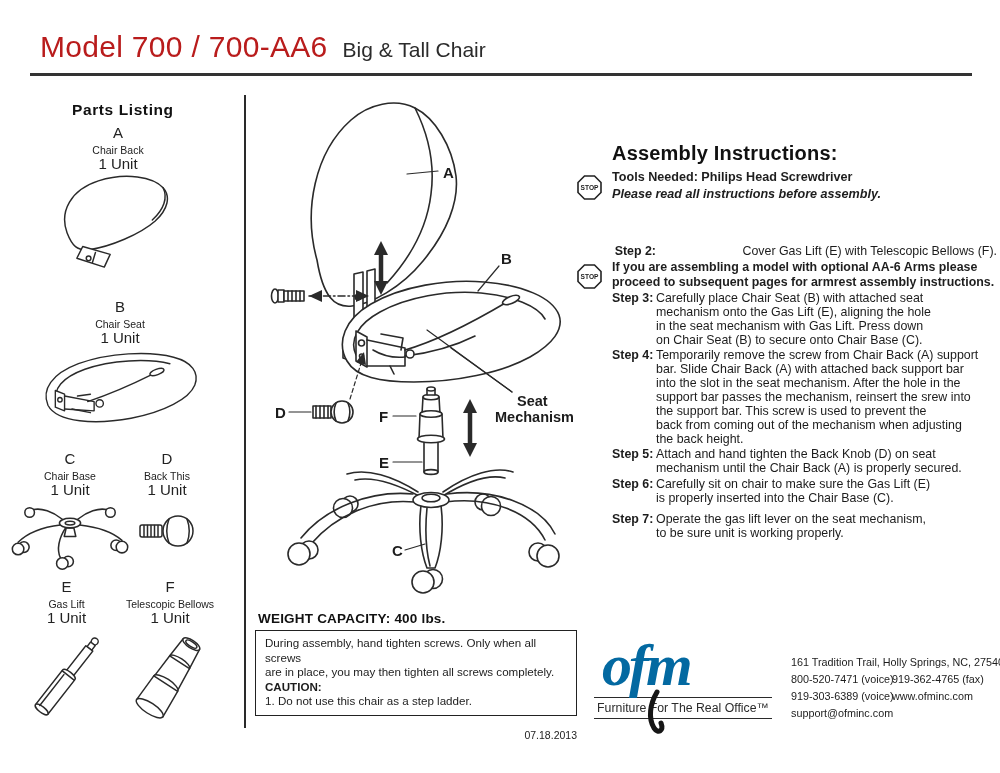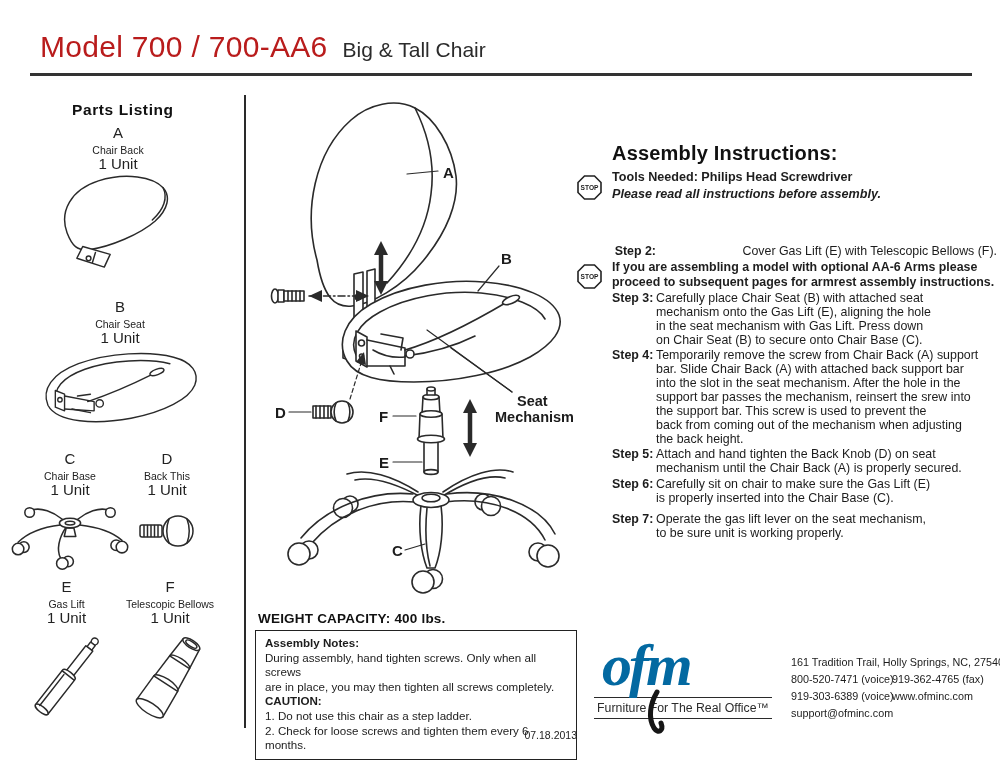--- a/index.html
+++ b/index.html
@@ -274,26 +274,24 @@
     <text x="124" y="324" font-size="15">F</text>
     <text x="124" y="370" font-size="15">E</text>
     <text x="137" y="458" font-size="15">C</text>
     <text x="262" y="308" font-size="14.5">Seat</text>
     <text x="240" y="324" font-size="14.5">Mechanism</text>
   </svg>
 
   <div class="weight">WEIGHT CAPACITY: 400 lbs.</div>
 
   <div class="notes-box">
-    <div class="b">Assembly Notes:</div>
     <div class="ml">During assembly, hand tighten screws. Only when all screws
 are in place, you may then tighten all screws completely.</div>
     <div class="b">CAUTION:</div>
     <div>1. Do not use this chair as a step ladder.</div>
-    <div>2. Check for loose screws and tighten them every 6 months.</div>
   </div>
 
   <div class="rev-date">07.18.2013</div>
 
   <div class="ai-title">Assembly Instructions:</div>
 
   <svg class="stop" style="left:577px;top:175px;" viewBox="0 0 25 25">
     <polygon points="7.5,1 17.5,1 24,7.5 24,17.5 17.5,24 7.5,24 1,17.5 1,7.5" fill="#fff" stroke="#222" stroke-width="1.6"></polygon>
     <text x="12.5" y="15.3" font-size="6.6" text-anchor="middle">STOP</text>
   </svg>

